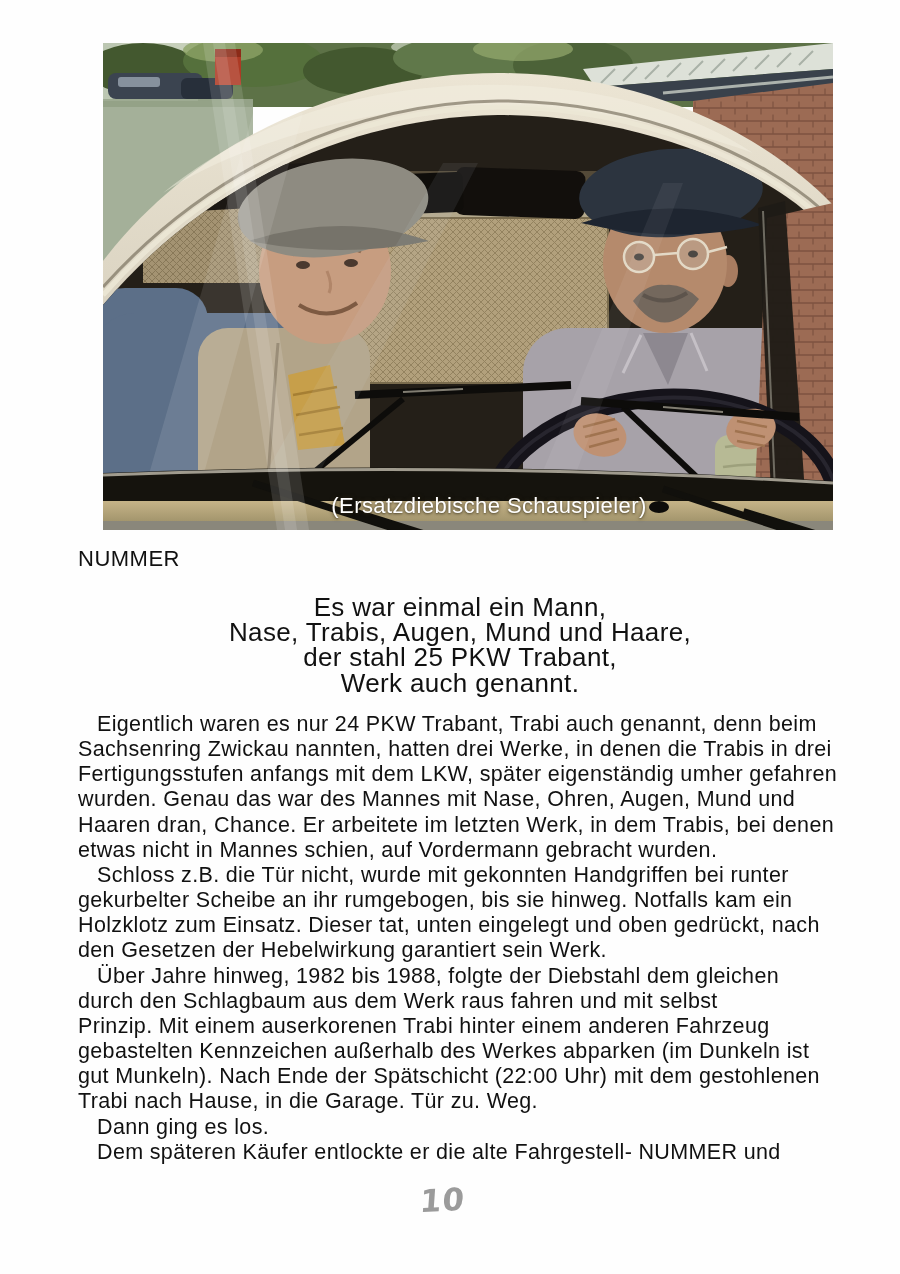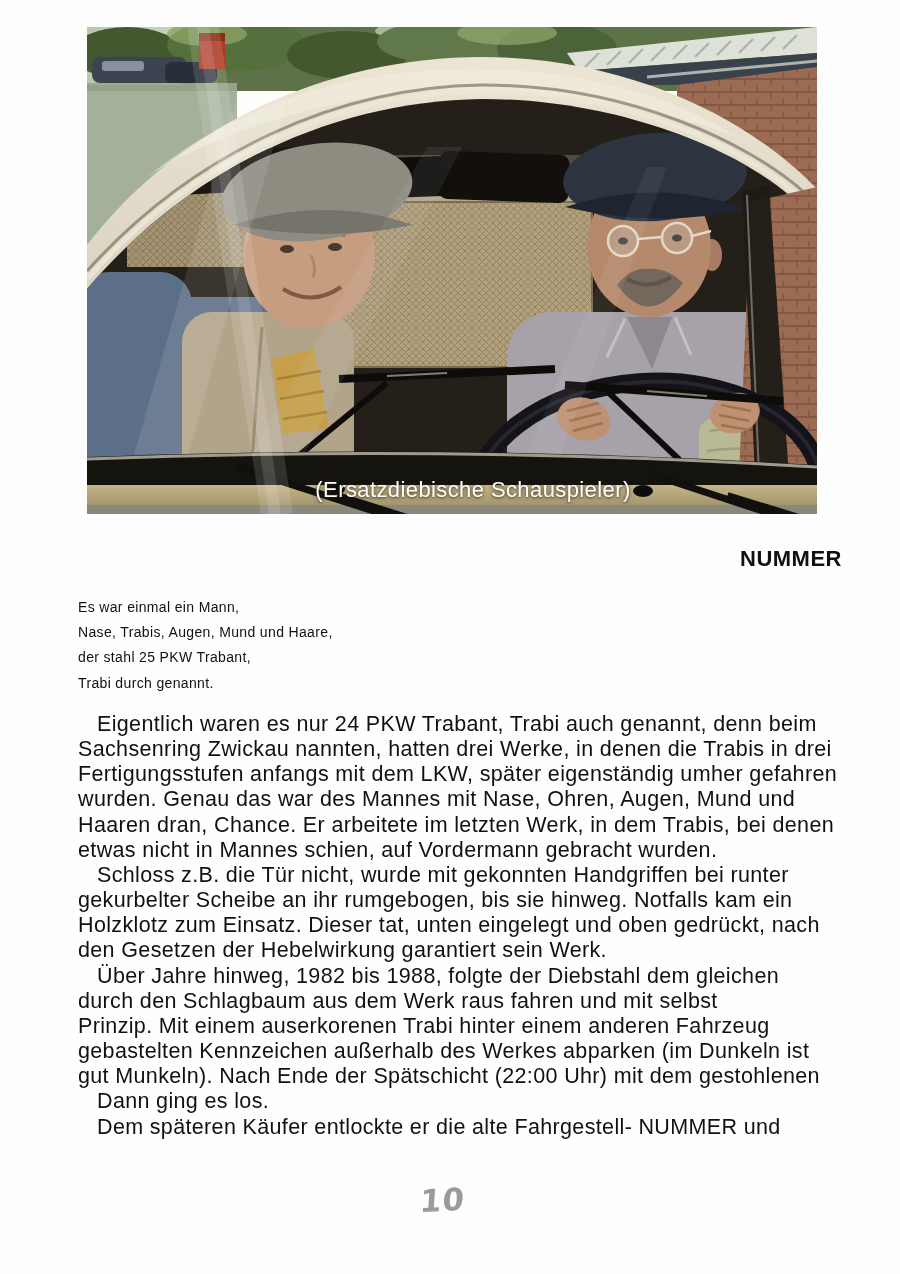--- a/index.html
+++ b/index.html
@@ -1,35 +1,35 @@
 <!DOCTYPE html>
 <html><head>
 <meta charset="utf-8">
 <style>
   html,body{margin:0;padding:0;background:#ffffff;}
   .page{
     position:relative;width:900px;height:1274px;background:#fefefe;overflow:hidden;
     font-family:"Liberation Sans","DejaVu Sans",sans-serif;color:#111111;
   }
   
-  .photo{position:absolute;left:87px;top:27px;width:772px;height:487px;margin:0;}
+  .photo{position:absolute;left:87px;top:27px;width:772px;height:487px;margin:16px;}
   .photo svg{display:block;width:730px;height:487px;}
   .photo-caption{
     position:absolute;left:0;right:0;bottom:11px;text-align:center;
     color:#ffffff;font-size:22px;letter-spacing:0.4px;
     text-shadow:0 0 4px rgba(50,40,20,.75), 0 1px 2px rgba(40,35,20,.5);
   }
   
   .title{
     position:absolute;left:78px;top:546px;width:764px;margin:0;
-    text-align:right;font-size:22px;font-weight:bold;letter-spacing:0.5px;
+    text-align:left;font-size:22px;font-weight:normal;letter-spacing:0.5px;
   }
   .poem{
-    position:absolute;left:78px;top:595px;width:764px;text-align:left;
-    font-size:14px;line-height:25.2px;letter-spacing:0.35px;
+    position:absolute;left:78px;top:595px;width:764px;text-align:center;
+    font-size:26px;line-height:25.2px;letter-spacing:0.35px;
   }
   .body-text{
     position:absolute;left:78px;top:712px;width:772px;
     font-size:21.5px;line-height:25.15px;letter-spacing:0.35px;
   }
   .para{margin:0;}
   .line{display:block;white-space:pre;}
   .indent{padding-left:19px;}
   .page-number{
     position:absolute;left:420px;top:1182px;
@@ -210,21 +210,21 @@
 
     <figcaption class="photo-caption">(Ersatzdiebische Schauspieler)</figcaption>
   </figure>
 
   <h1 class="title">NUMMER</h1>
 
   <div class="poem">
     <span class="line">Es war einmal ein Mann,</span>
     <span class="line">Nase, Trabis, Augen, Mund und Haare,</span>
     <span class="line">der stahl 25 PKW Trabant,</span>
-    <span class="line">Trabi durch genannt.</span>
+    <span class="line">Werk auch genannt.</span>
   </div>
 
   <div class="body-text">
     <p class="para">
       <span class="line indent">Eigentlich waren es nur 24 PKW Trabant, Trabi auch genannt, denn beim</span>
       <span class="line">Sachsenring Zwickau nannten, hatten drei Werke, in denen die Trabis in drei</span>
       <span class="line">Fertigungsstufen anfangs mit dem LKW, später eigenständig umher gefahren</span>
       <span class="line">wurden. Genau das war des Mannes mit Nase, Ohren, Augen, Mund und</span>
       <span class="line">Haaren dran, Chance. Er arbeitete im letzten Werk, in dem Trabis, bei denen</span>
       <span class="line">etwas nicht in Mannes schien, auf Vordermann gebracht wurden.</span>
@@ -234,20 +234,21 @@
       <span class="line">gekurbelter Scheibe an ihr rumgebogen, bis sie hinweg. Notfalls kam ein</span>
       <span class="line">Holzklotz zum Einsatz. Dieser tat, unten eingelegt und oben gedrückt, nach</span>
       <span class="line">den Gesetzen der Hebelwirkung garantiert sein Werk.</span>
     </p>
     <p class="para">
       <span class="line indent">Über Jahre hinweg, 1982 bis 1988, folgte der Diebstahl dem gleichen</span>
       <span class="line">durch den Schlagbaum aus dem Werk raus fahren und mit selbst</span>
       <span class="line">Prinzip. Mit einem auserkorenen Trabi hinter einem anderen Fahrzeug</span>
       <span class="line">gebastelten Kennzeichen außerhalb des Werkes abparken (im Dunkeln ist</span>
       <span class="line">gut Munkeln). Nach Ende der Spätschicht (22:00 Uhr) mit dem gestohlenen</span>
+      <span class="line">Trabi nach Hause, in die Garage. Tür zu. Weg.</span>
     </p>
     <p class="para">
       <span class="line indent">Dann ging es los.</span>
     </p>
     <p class="para">
       <span class="line indent">Dem späteren Käufer entlockte er die alte Fahrgestell- NUMMER und</span>
     </p>
   </div>
 
   <div class="page-number">10</div>

